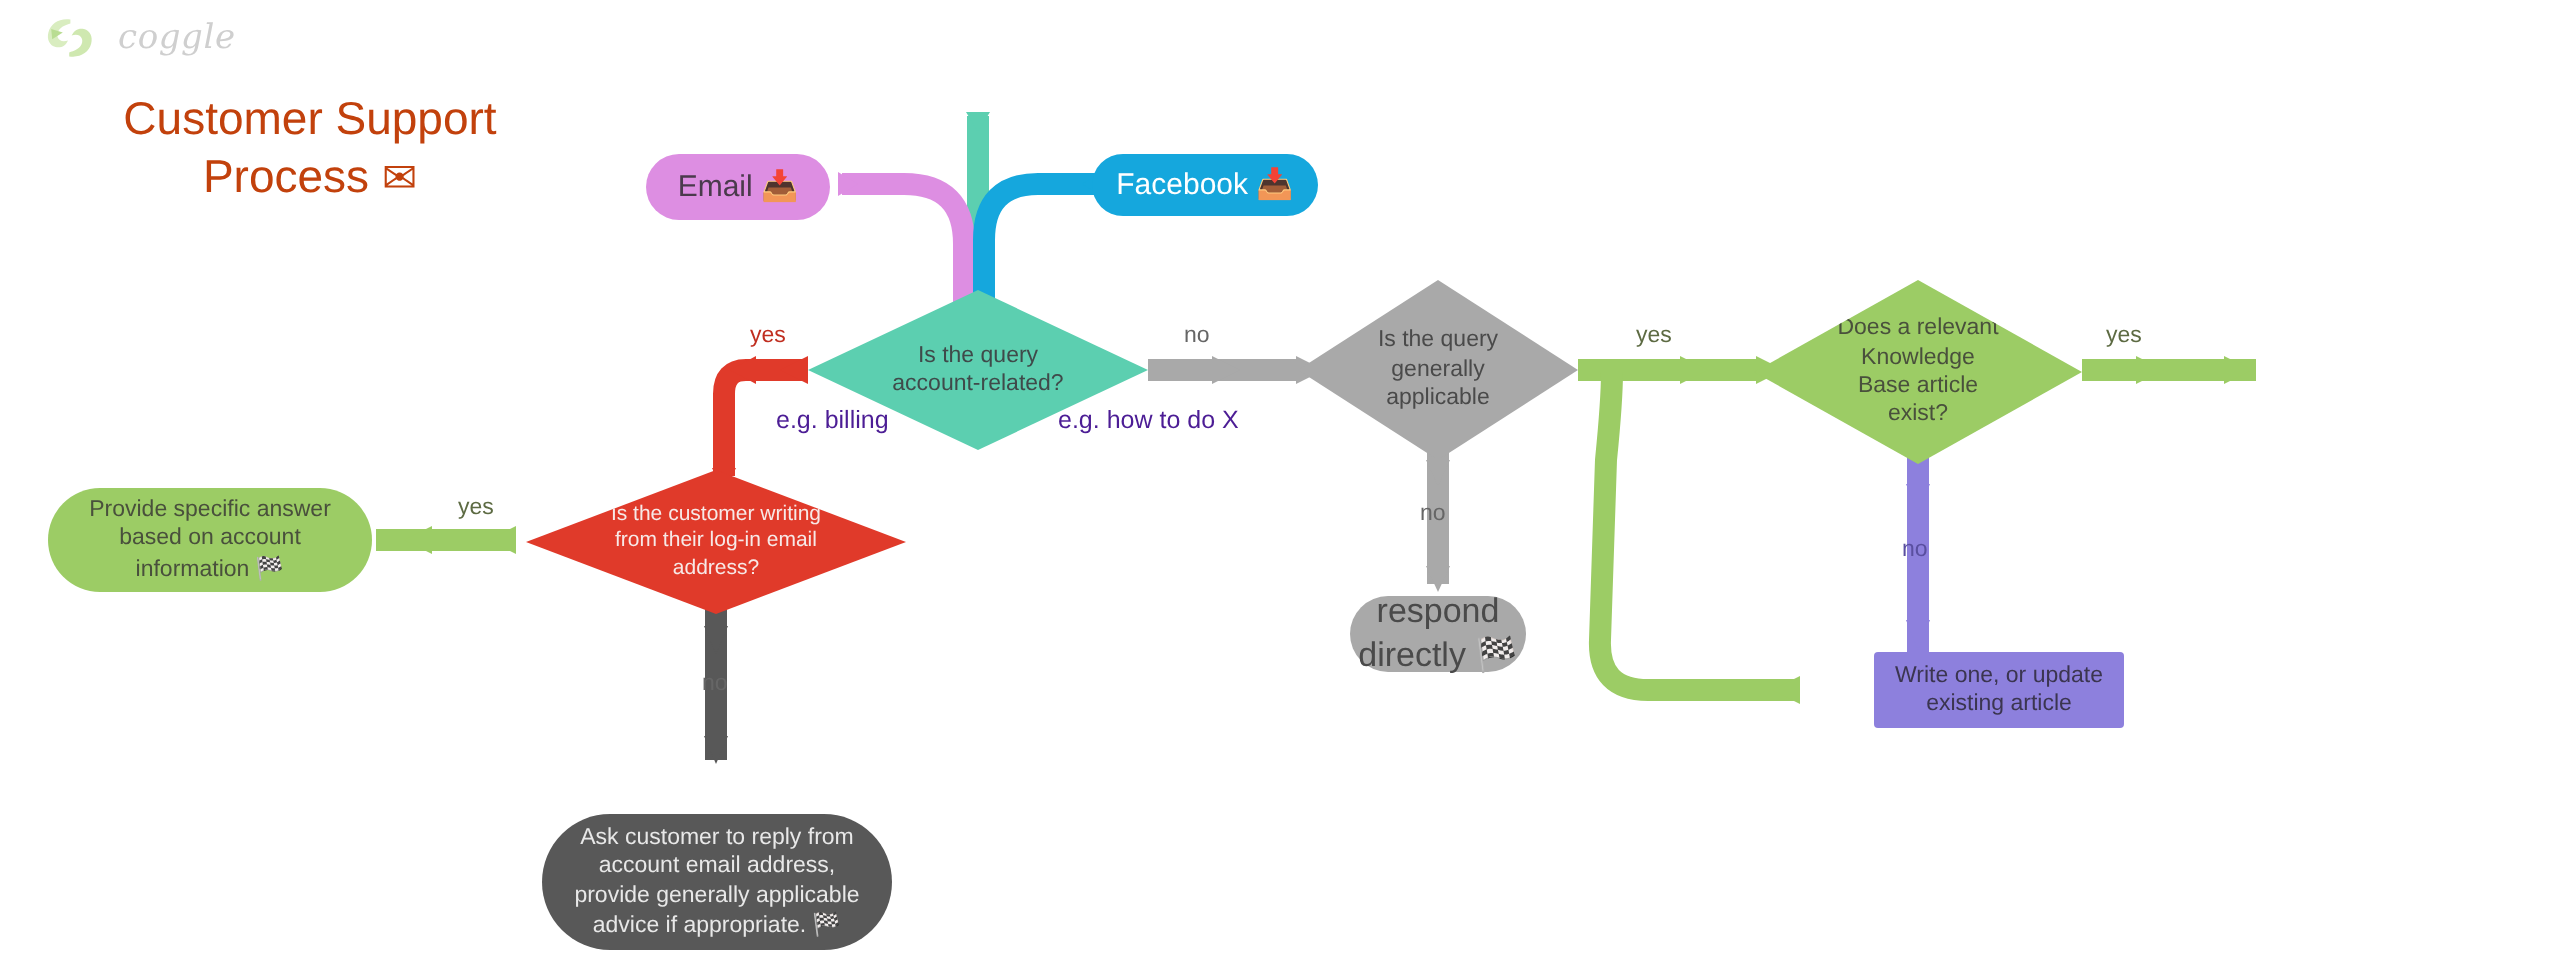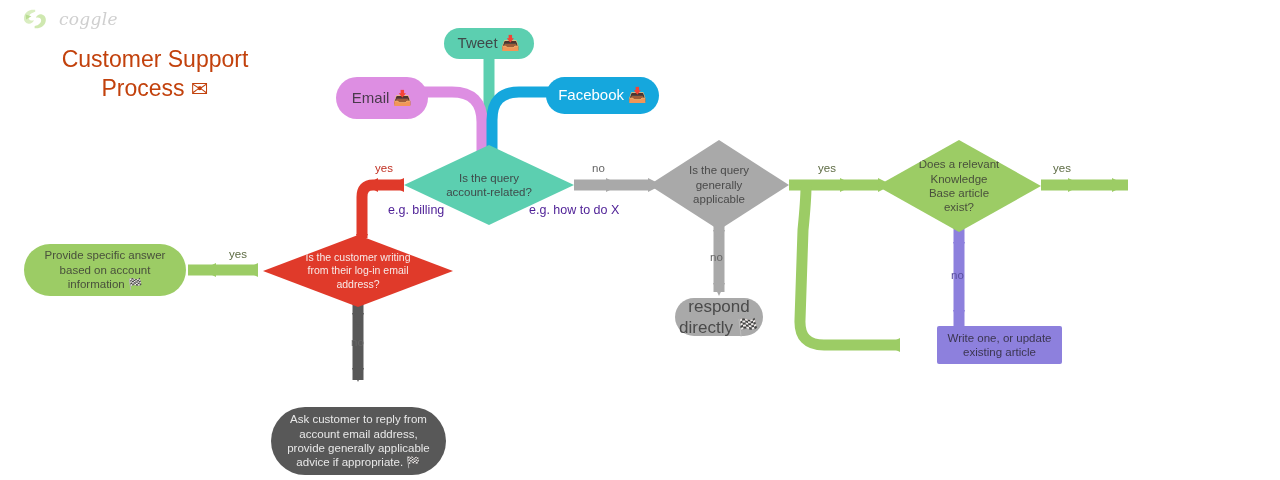--- a/index.html
+++ b/index.html
@@ -203,35 +203,29 @@
   <div class="edge-label note" style="left:388px; top:203px;">e.g. billing</div>
   <div class="edge-label" style="left:592px; top:162px;">no</div>
   <div class="edge-label note" style="left:529px; top:203px;">e.g. how to do X</div>
   <div class="edge-label" style="left:710px; top:251px;">no</div>
   <div class="edge-label on-green" style="left:818px; top:162px;">yes</div>
   <div class="edge-label on-green" style="left:1053px; top:162px;">yes</div>
   <div class="edge-label on-purple" style="left:951px; top:269px;">no</div>
   <div class="edge-label on-green" style="left:229px; top:248px;">yes</div>
   <div class="edge-label" style="left:351px; top:336px;">no</div>
 
-  <div class="node pill c-teal" style="left:444px; top:28px; width:90px; height:31px; font-size:15px;">
-    <span class="txt">
-      <span>Tweet</span>
-      <span class="emj">📥</span>
-    </span>
-  </div>
-
-  <div class="node pill c-pink" style="left:336px; top:77px; width:92px; height:42px; font-size:15px;">
+
+  <div class="node pill c-pink" style="left:323px; top:77px; width:92px; height:33px; font-size:15px;">
     <span class="txt">
       <span>Email</span>
       <span class="emj">📥</span>
     </span>
   </div>
 
-  <div class="node pill c-blue" style="left:546px; top:77px; width:113px; height:37px; font-size:15px;">
+  <div class="node pill c-blue" style="left:546px; top:77px; width:113px; height:31px; font-size:15px;">
     <span class="txt">
       <span>Facebook</span>
       <span class="emj">📥</span>
     </span>
   </div>
 
   <div class="node diamond c-teal" style="left:404px; top:145px; width:170px; height:80px; font-size:11.5px;">
     <span class="txt">
       <span>Is the query</span><br>
       <span>account-related?</span>

